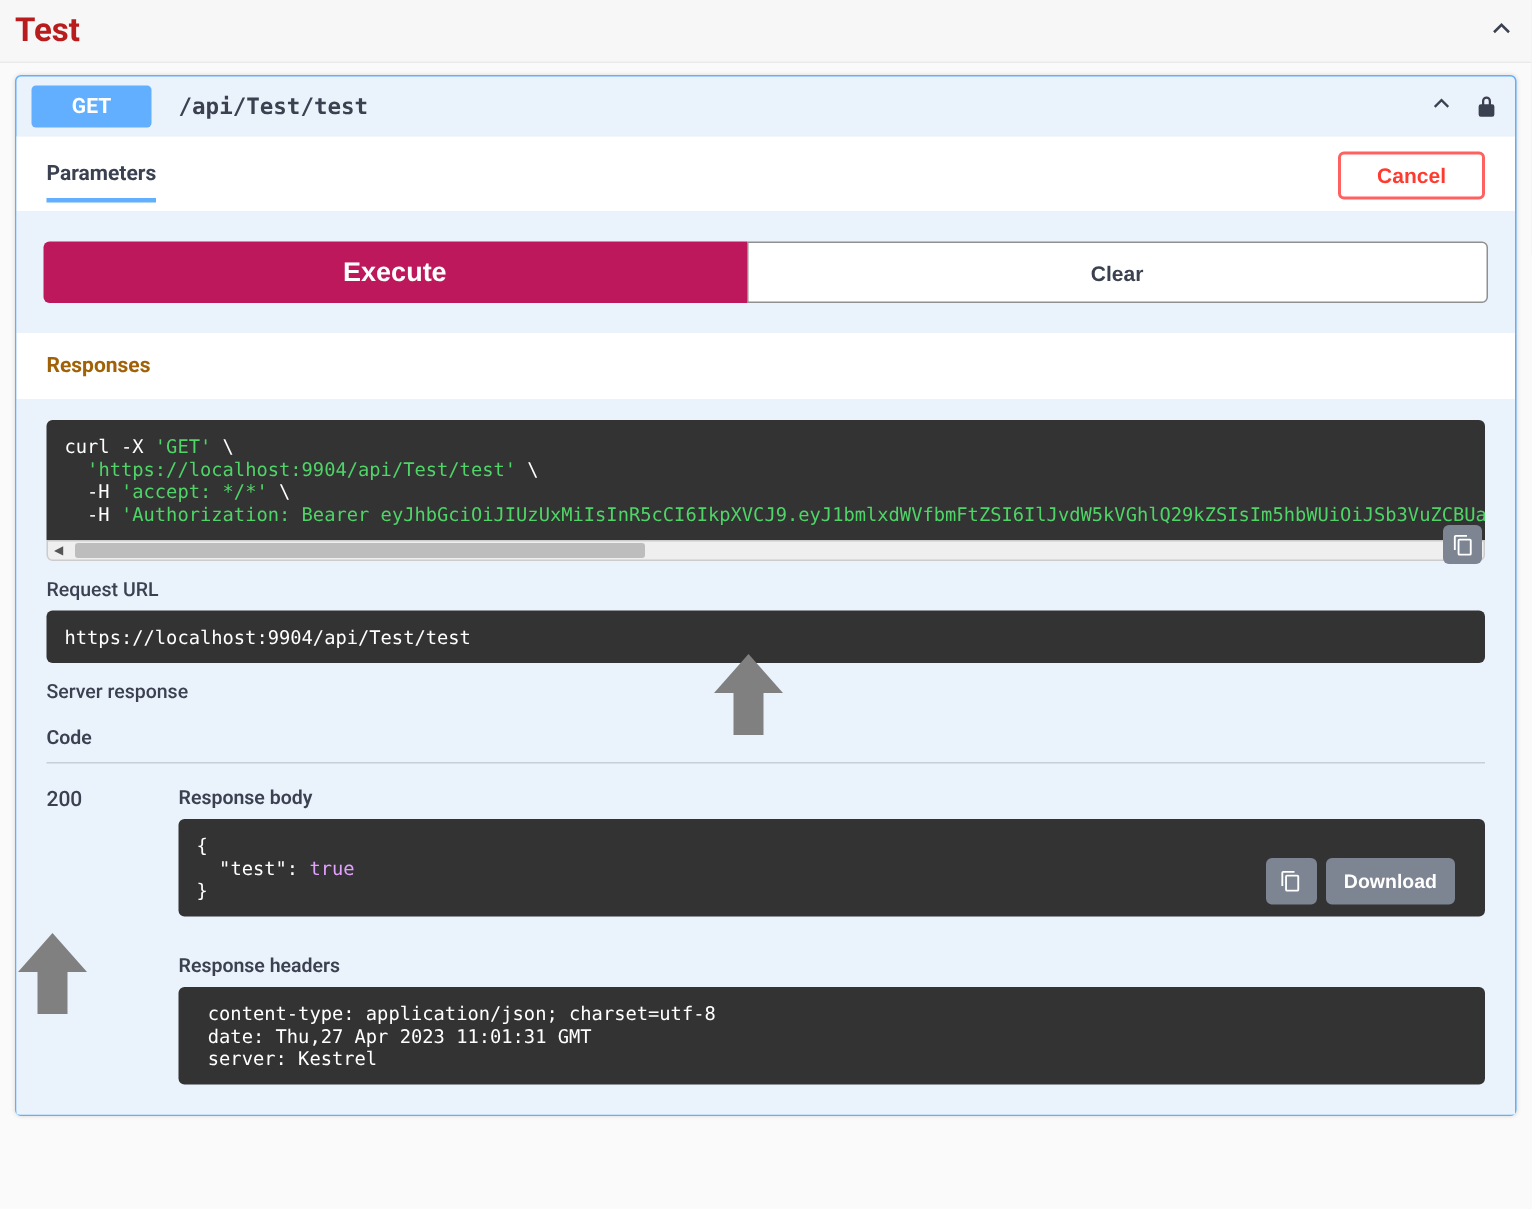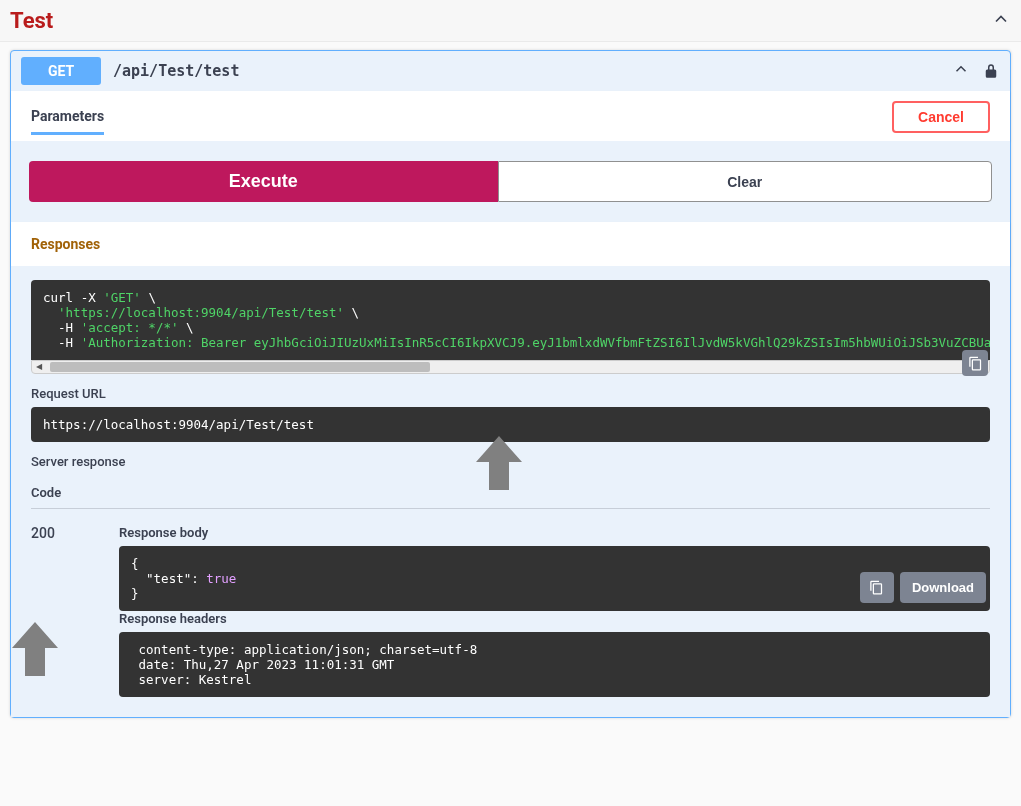--- a/index.html
+++ b/index.html
@@ -37,37 +37,38 @@
     border: 1px solid #61affe;
     border-radius: 4px;
     background: #eaf2fb;
     box-shadow: 0 0 3px rgba(0,0,0,0.15);
   }
   .opblock-summary {
     display: flex;
     align-items: center;
     padding: 6px 10px;
     cursor: pointer;
+    gap: 18px;
   }
   .method-badge {
     background: #61affe;
     color: #fff;
     font-weight: 700;
     font-size: 14px;
     padding: 6px 22px;
     border-radius: 3px;
     text-align: center;
     min-width: 80px;
   }
   .path {
     font-family: "Lucida Console", Monaco, monospace;
     font-size: 15px;
     font-weight: 600;
     color: #3b4151;
-    margin-left: 12px;
+    margin-left: 0;
     flex: 1;
   }
   .summary-right {
     display: flex;
     align-items: center;
     gap: 12px;
   }
   .lock-icon svg { display:block; }
 
   .opblock-section-header {
@@ -235,21 +236,21 @@
   .resp-sub {
     font-size:13px;
     font-weight:600;
     color:#3b4151;
     margin:0 0 6px 0;
   }
   .body-wrap { position:relative; }
   .body-actions {
     position:absolute;
     bottom:8px;
-    right:4px;
+    right:20px;
     display:flex;
     gap:6px;
   }
   .icon-btn, .dl-btn {
     background:#7d8492;
     color:#fff;
     border:none;
     border-radius:4px;
     font-size:13px;
     font-weight:700;
@@ -350,21 +351,21 @@
 <span>}</span></pre>
           <div class="body-actions">
             <button class="icon-btn">
               <svg viewBox="0 0 24 24" width="15" height="15">
                   <path fill="#fff" d="M16 1H4a2 2 0 00-2 2v14h2V3h12V1zm3 4H8a2 2 0 00-2 2v14a2 2 0 002 2h11a2 2 0 002-2V7a2 2 0 00-2-2zm0 16H8V7h11v14z"></path>
                 </svg>
             </button>
             <button class="dl-btn">Download</button>
           </div>
         </div>
-        <div class="resp-sub" style="margin-top:0;">Response headers</div>
+        <div class="resp-sub" style="margin-top:26px;">Response headers</div>
         <pre class="headers-box"> content-type: application/json; charset=utf-8 
  date: Thu,27 Apr 2023 11:01:31 GMT 
  server: Kestrel </pre>
       </div>
     </div>
   </div>
 </div>
 
 <div class="annot-arrow" style="left:476px; top:436px;">
   <svg width="46" height="54">

